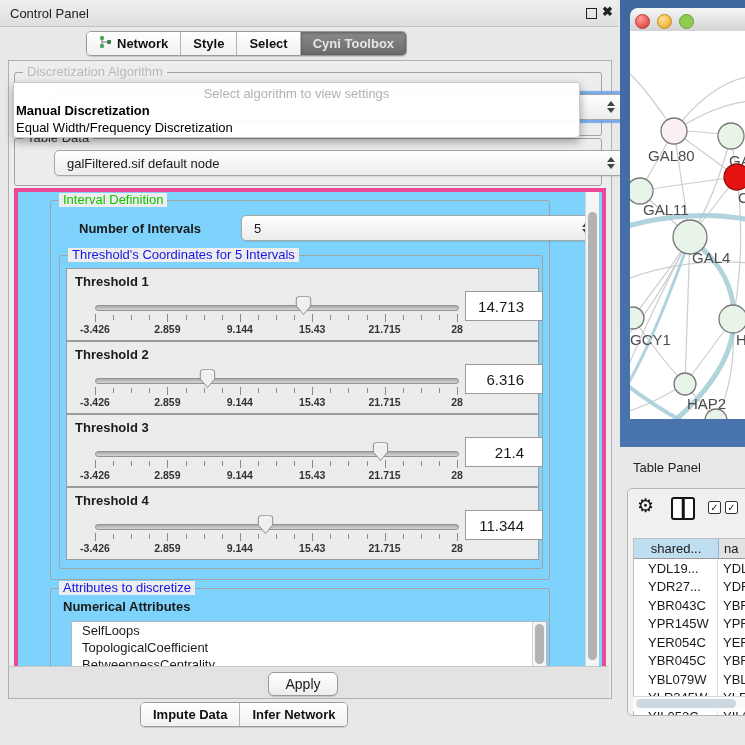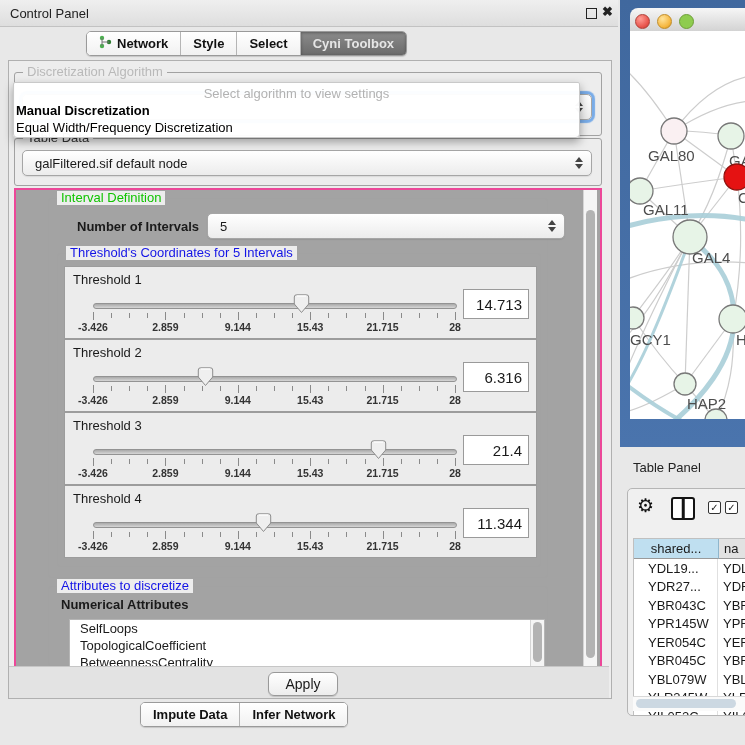--- a/index.html
+++ b/index.html
@@ -20,45 +20,45 @@
        border-right:1px solid #b5b5b5;white-space:nowrap;cursor:default;}
   .seg:last-child{border-right:none;}
   .seg.sel{background:linear-gradient(#8b8b8b,#6b6b6b);color:#e6e6e6;box-shadow:inset 0 1px 3px rgba(0,0,0,.35);}
   #top-tabs{left:86px;top:31px;}
   #bottom-tabs{left:140px;top:702px;}
   
   #main-panel{left:8px;top:60px;width:602px;height:637px;background:#ededed;border:1px solid #b0b0b0;}
   .group{position:absolute;border:1px solid #a2a2a2;border-radius:3px;}
   .glabel{position:absolute;top:-8px;left:8px;background:#ededed;padding:0 4px;font-size:13px;line-height:14px;}
   .combo{position:absolute;border:1px solid #a6a6a6;border-radius:5px;background:linear-gradient(#ffffff,#ececec);
-         display:flex;align-items:center;font-size:13px;padding:0 12px;box-shadow:0 1px 1px rgba(0,0,0,.08);}
+         display:flex;align-items:center;font-size:13px;padding:0 12px;box-shadow:0 1px 1px rgba(0,0,0,.08);margin-left:32px;}
   .combo .arrows{position:absolute;right:8px;top:50%;transform:translateY(-50%);width:9px;height:14px;}
   .combo .arrows:before,.combo .arrows:after{content:"";position:absolute;left:50%;transform:translateX(-50%);
          border-left:4px solid transparent;border-right:4px solid transparent;}
   .combo .arrows:before{top:1px;border-bottom:5px solid #444;}
   .combo .arrows:after{bottom:1px;border-top:5px solid #444;}
   .combo.focused{box-shadow:0 0 1px 3px rgba(100,160,230,.85);}
   
   #algo-popup{left:13px;top:82px;width:565px;height:54px;background:rgba(255,255,255,.97);
               border:1px solid #c9c9c9;border-radius:2px 2px 4px 4px;box-shadow:0 4px 10px rgba(0,0,0,.35);z-index:30;}
   #popup-prompt{position:absolute;top:3px;left:0;width:100%;text-align:center;color:#b2b2b2;font-size:13px;}
   .popup-item{position:absolute;left:2px;font-size:13px;color:#000;white-space:nowrap;}
   
-  #settings-viewport{left:14px;top:188px;width:584px;height:476px;border:2px solid #ec4899;background:#a3a3a3;overflow:hidden;}
+  #settings-viewport{left:14px;top:188px;width:584px;height:476px;border:4px solid #ec4899;background:#7dd3fc;overflow:hidden;}
   .vscroll{position:absolute;width:13px;background:#f5f5f5;border-left:1px solid #d5d5d5;}
   .vthumb{position:absolute;left:2px;width:9px;background:#b3b3b3;border-radius:5px;}
   
   .th-panel{position:absolute;left:6px;width:471px;height:71px;border:1px solid #9c9c9c;background:#ececec;}
-  .th-label{position:absolute;left:8px;top:5px;font-weight:normal;font-size:13px;}
+  .th-label{position:absolute;left:8px;top:5px;font-weight:bold;font-size:13px;}
   .track{position:absolute;height:4px;border-radius:3px;background:linear-gradient(#a9a9a9,#d6d6d6);
          border:1px solid #939393;}
   .tick{position:absolute;width:1px;background:#8a8a8a;}
   .ticklab{position:absolute;font-size:10.5px;font-weight:bold;color:#333;transform:translateX(-50%);white-space:nowrap;}
   .valbox{position:absolute;width:58px;height:28px;background:#fff;border:1px solid #9a9a9a;
-          font-size:15px;display:flex;align-items:center;justify-content:flex-end;padding-right:6px;}
+          font-size:15px;display:flex;align-items:center;justify-content:flex-end;padding-right:18px;}
   .thumb{position:absolute;width:17px;height:20px;}
   
   #attr-list{position:absolute;background:#fff;border:1px solid #b5b5b5;overflow:hidden;}
   .attr-item{padding-left:10px;font-size:13px;line-height:17px;white-space:nowrap;}
   
   #apply-strip{left:9px;top:666px;width:600px;height:31px;background:#e3e3e3;border-top:1px solid #c6c6c6;}
   #apply-btn{left:268px;top:672px;width:68px;height:22px;border:1px solid #999;border-radius:6px;
              background:linear-gradient(#ffffff,#ededed);display:flex;align-items:center;justify-content:center;
              font-size:14px;box-shadow:0 1px 1px rgba(0,0,0,.15);}
   

